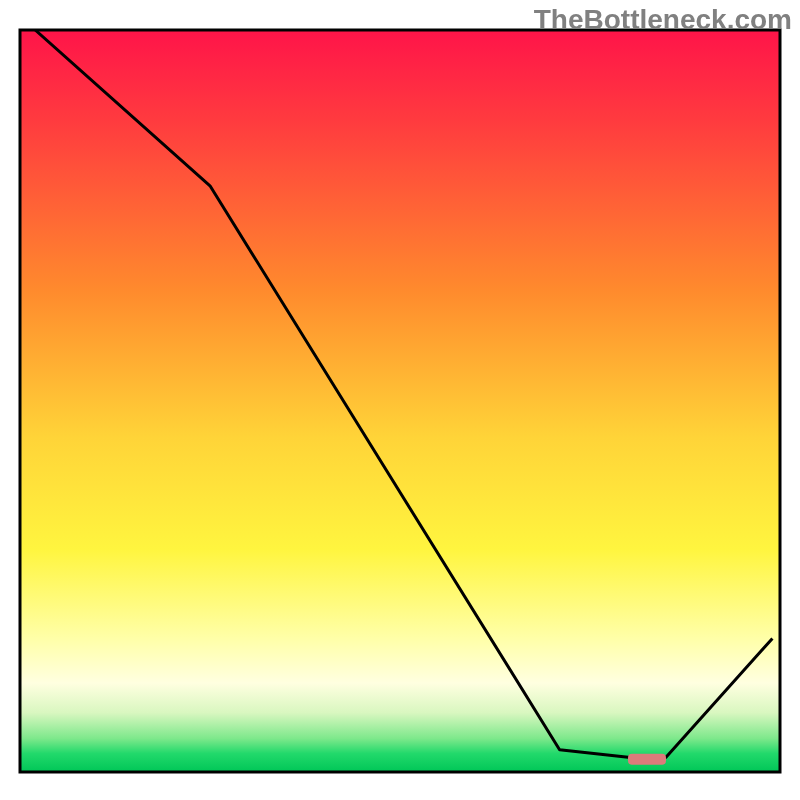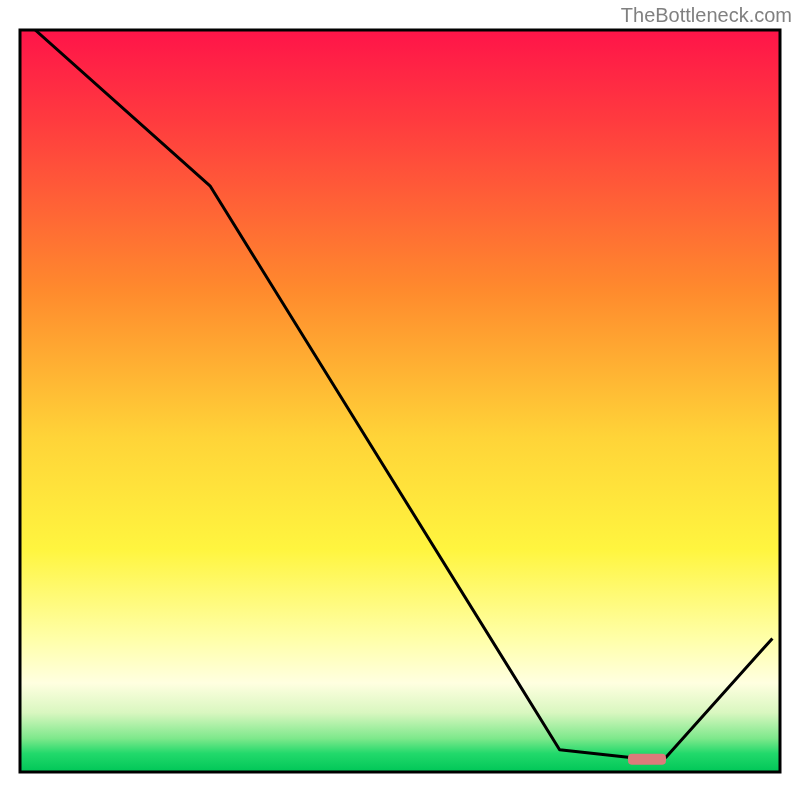--- a/index.html
+++ b/index.html
@@ -14,22 +14,22 @@
   .chart-container {
     position: relative;
     width: 800px;
     height: 800px;
   }
   .watermark {
     position: absolute;
     top: 4px;
     right: 8px;
     color: #808080;
-    font-size: 20px;
-    font-weight: 400;
+    font-size: 28px;
+    font-weight: 700;
     z-index: 10;
   }
   svg.chart {
     position: absolute;
     left: 0;
     top: 0;
     width: 800px;
     height: 800px;
   }
 </style>

